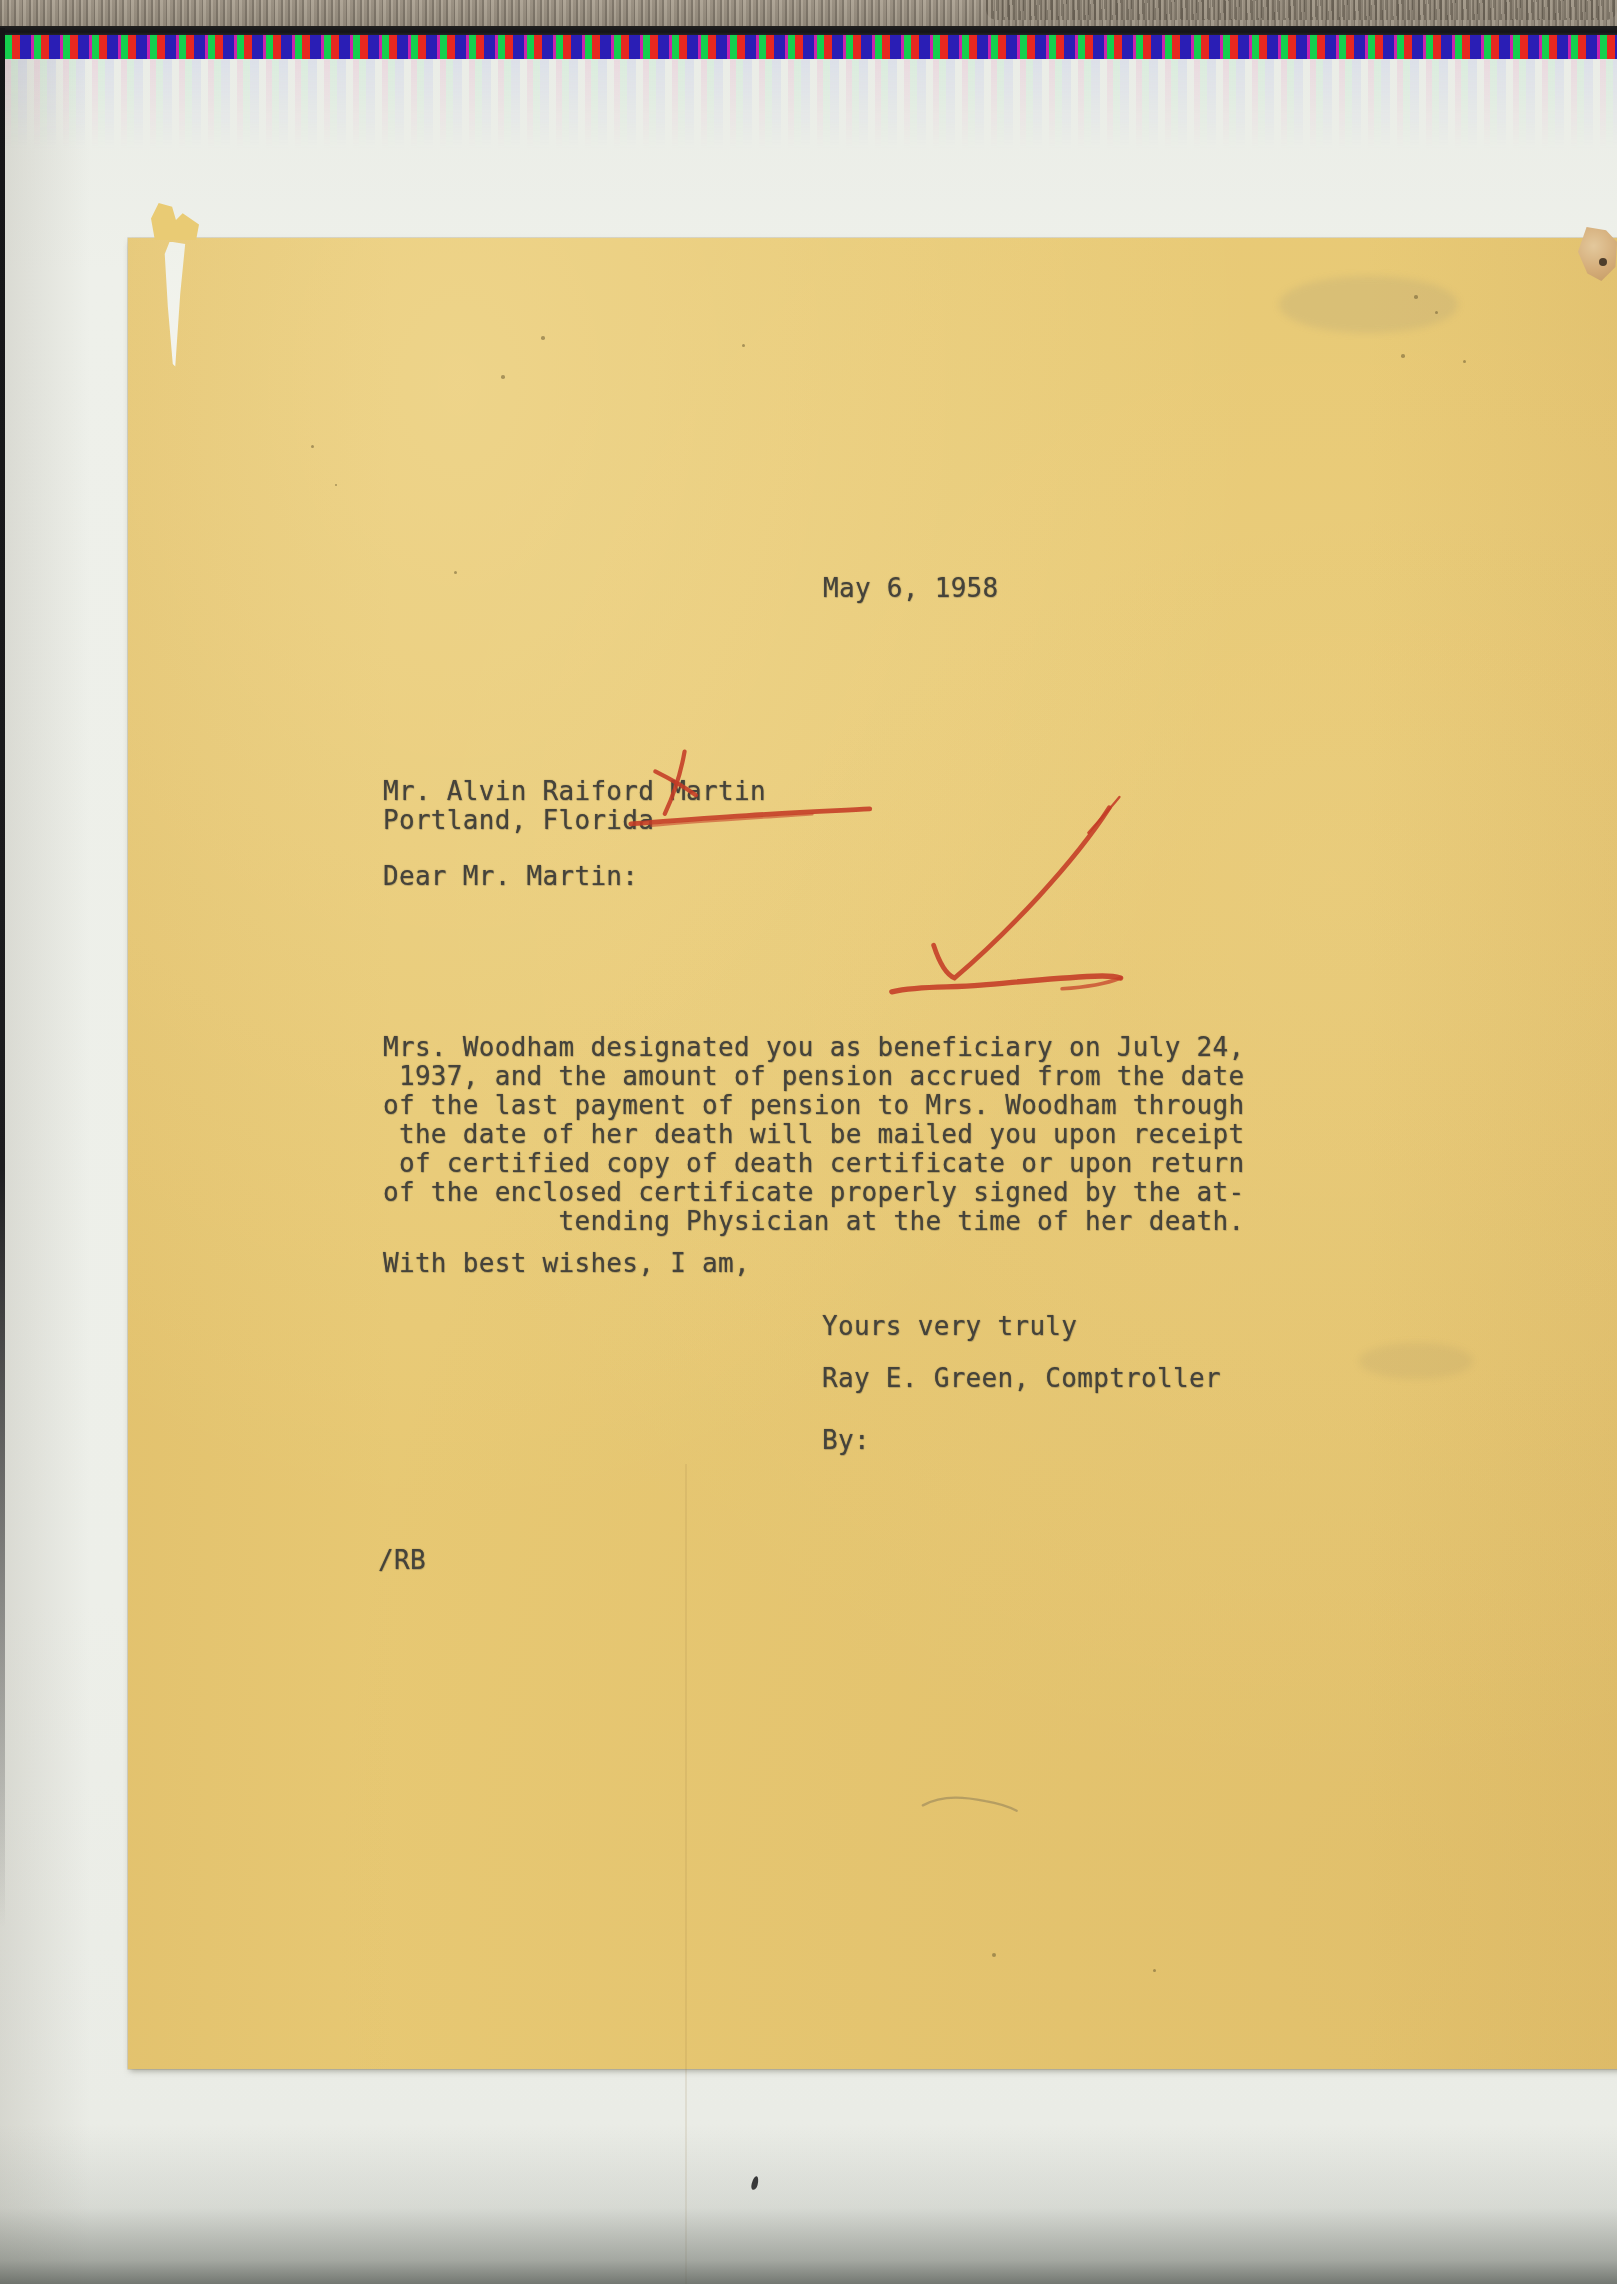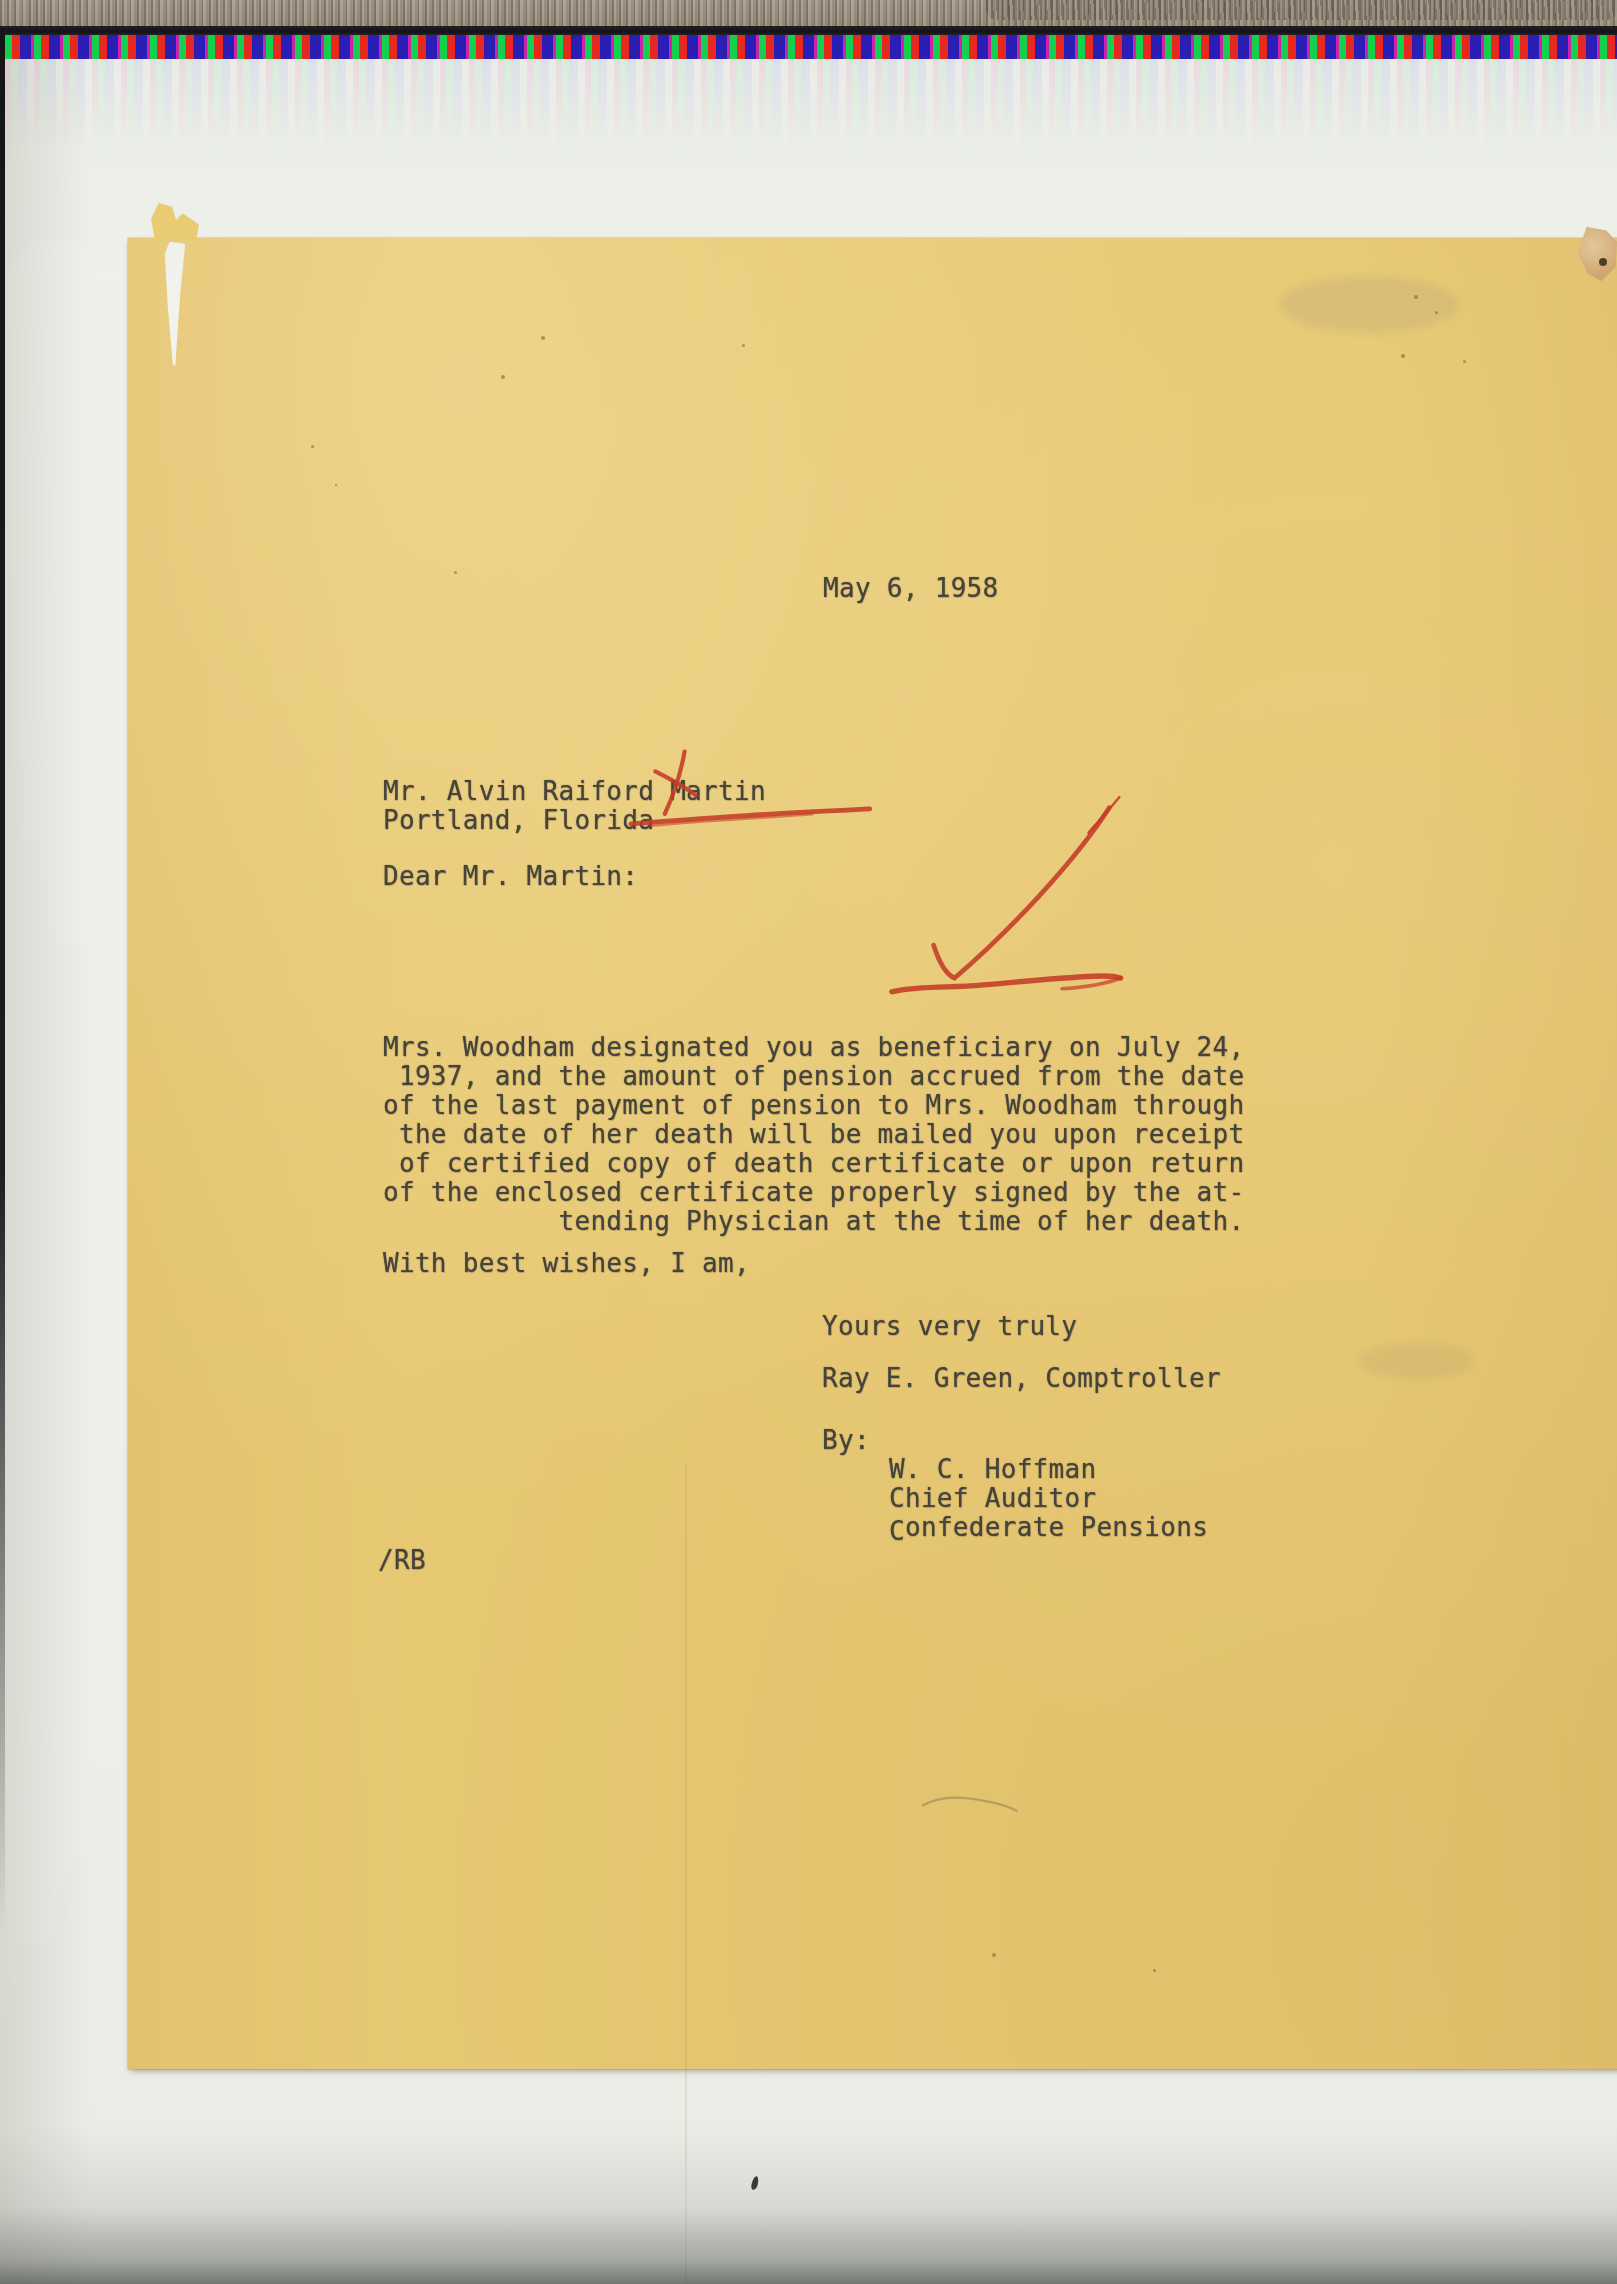--- a/index.html
+++ b/index.html
@@ -149,23 +149,20 @@
 tending Physician at the time of her death.</div>
 
     <div class="tw" style="left:255px;top:1011px;">With best wishes, I am,</div>
 
     <div class="tw" style="left:694px;top:1074px;">Yours very truly</div>
 
     <div class="tw" style="left:694px;top:1126px;">Ray E. Green, Comptroller</div>
 
     <div class="tw" style="left:694px;top:1188px;">By:</div>
 
-    <div class="tw" style="left:761px;top:1217px;"><span>W. C. Hoffman</span>
-<span>Chief Auditor</span>
-<span><span class="sig-initial">C</span><span>onfederate Pensions</span></span></div>
 
     <div class="tw" style="left:250px;top:1308px;">/RB</div>
   </div>
 
   <svg class="marks" viewBox="0 0 2707 3823">
     <g stroke="#c43b25" stroke-opacity="0.88" fill="none" stroke-linecap="round">
       <g>
         <path d="M1146,1258 C1140,1292 1128,1330 1113,1362" stroke-width="7"></path>
         <path d="M1097,1291 C1121,1303 1146,1317 1165,1331" stroke-width="7"></path>
       </g>

